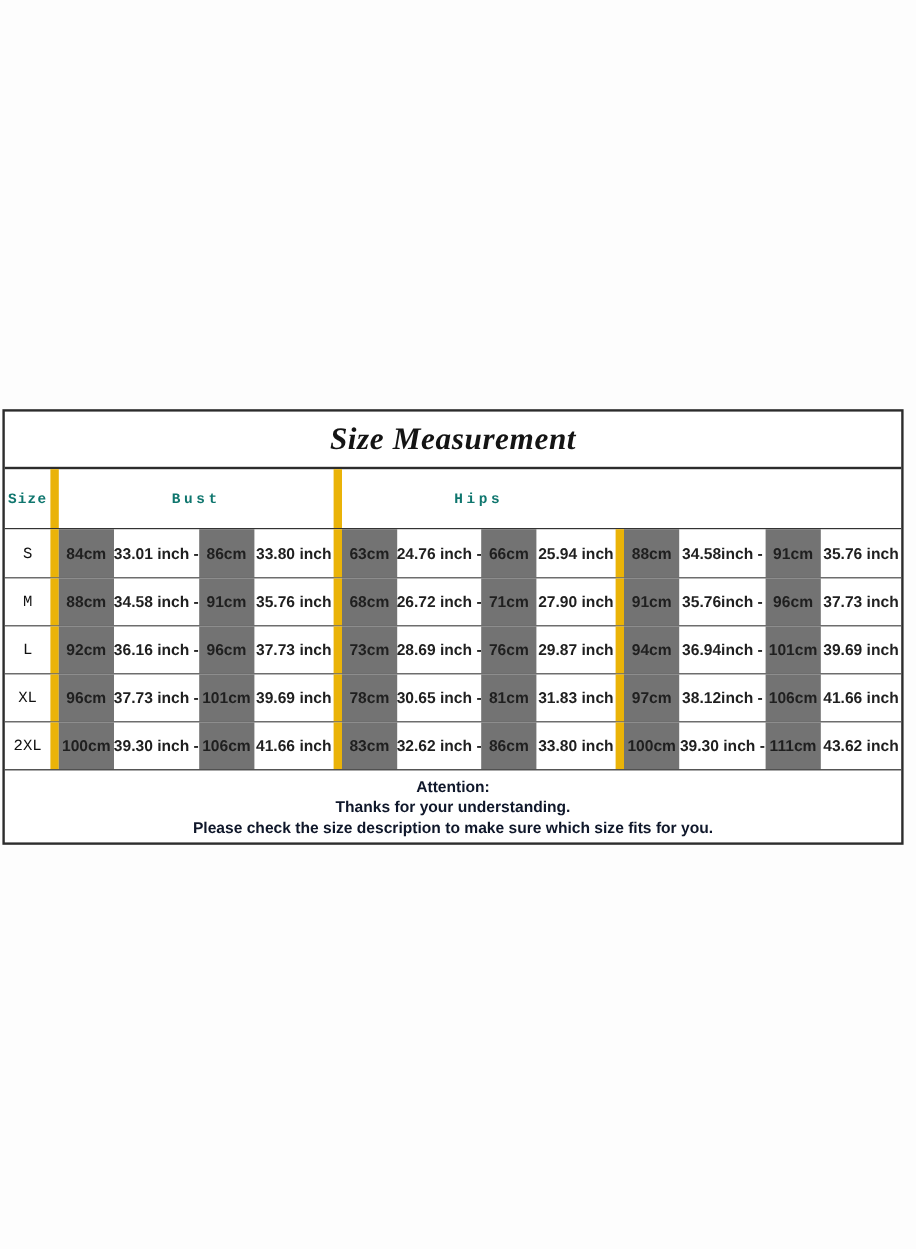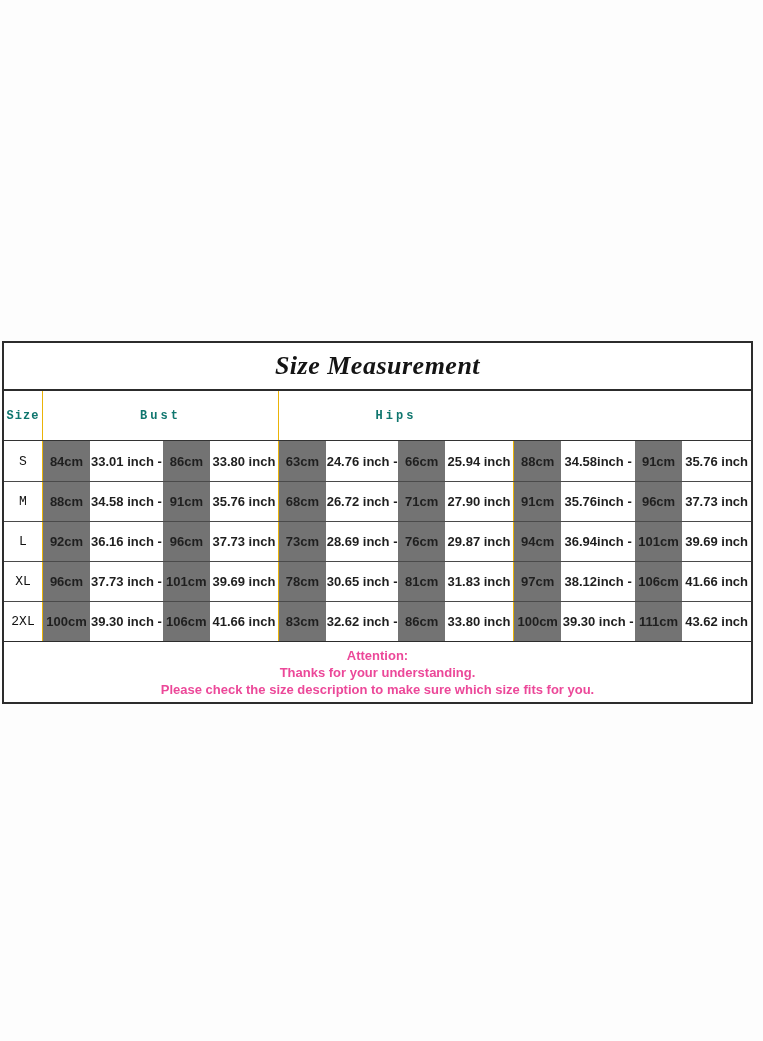--- a/index.html
+++ b/index.html
@@ -50,21 +50,21 @@
   }
   .hcell {
     display: flex; align-items: center; justify-content: center;
     font-family: "Liberation Mono", "DejaVu Sans Mono", monospace;
     font-size: 12px;
     font-weight: 600;
     color: #0f766e;
     letter-spacing: 3px;
   }
   .hcell.size-h { letter-spacing: 1px; }
-  .vl { border-left: 1px solid #eab308; }
+  .vl { border-left: 7px solid #eab308; }
   .rows-host { display: block; }
   .row {
     box-sizing: border-box;
     height: 40px;
     border-top: 1px solid #4a4a4a;
   }
   .row:first-child { border-top: none; height: 40px; }
   .size-cell {
     display: flex; align-items: center; justify-content: center;
     font-family: "Liberation Mono", "DejaVu Sans Mono", monospace;
@@ -85,21 +85,21 @@
   }
   .sub.gray { background: #737373; }
   .footer-row {
     box-sizing: border-box;
     flex: 1;
     border-top: 1px solid #2c2c2c;
     display: flex; flex-direction: column;
     align-items: center; justify-content: center;
     font-size: 13px;
     font-weight: bold;
-    color: #ec4899;
+    color: #0f172a;
     line-height: 17px;
     text-align: center;
   }
 </style>
 </head>
 <body>
 
 <div class="canvas">
   <div class="size-table">
 

